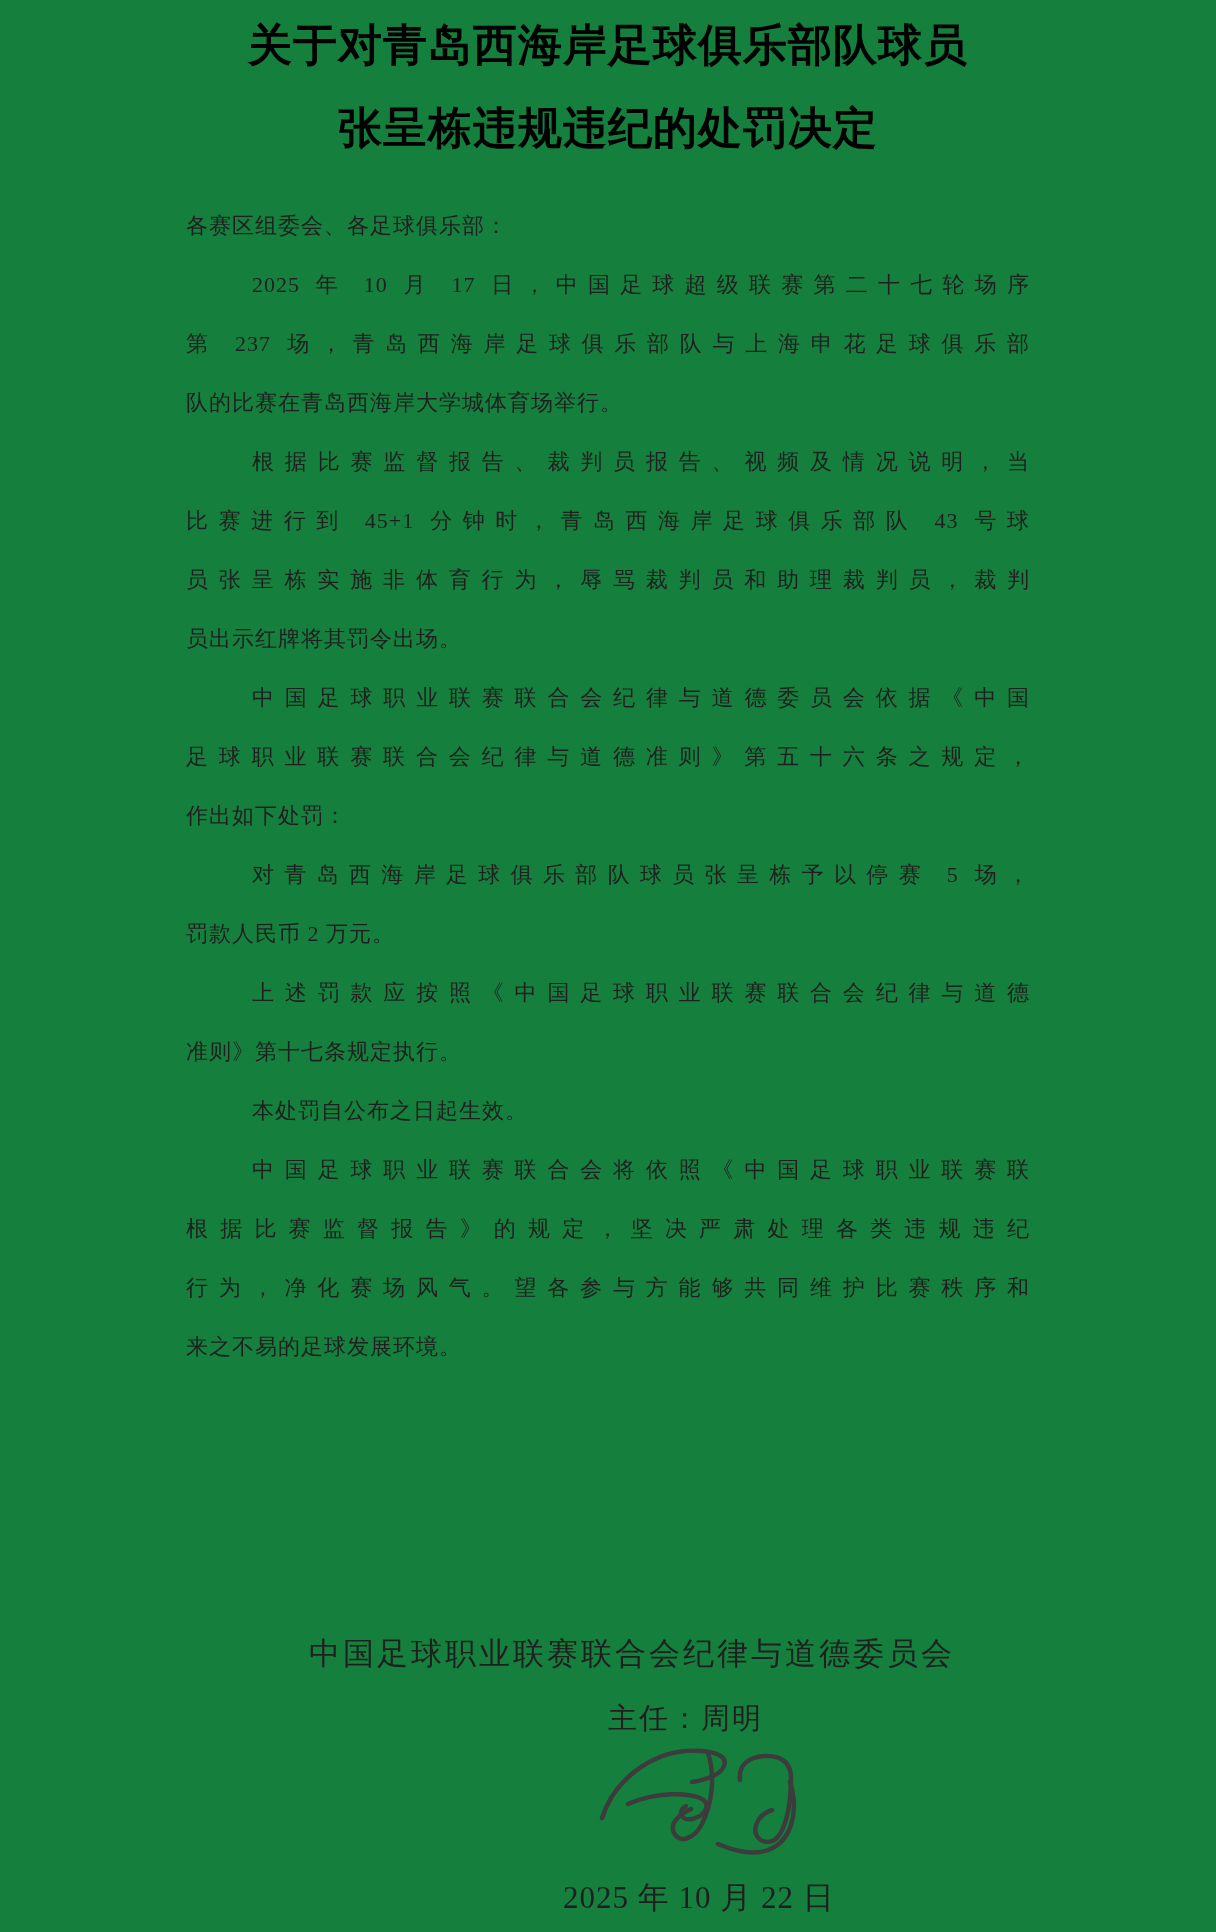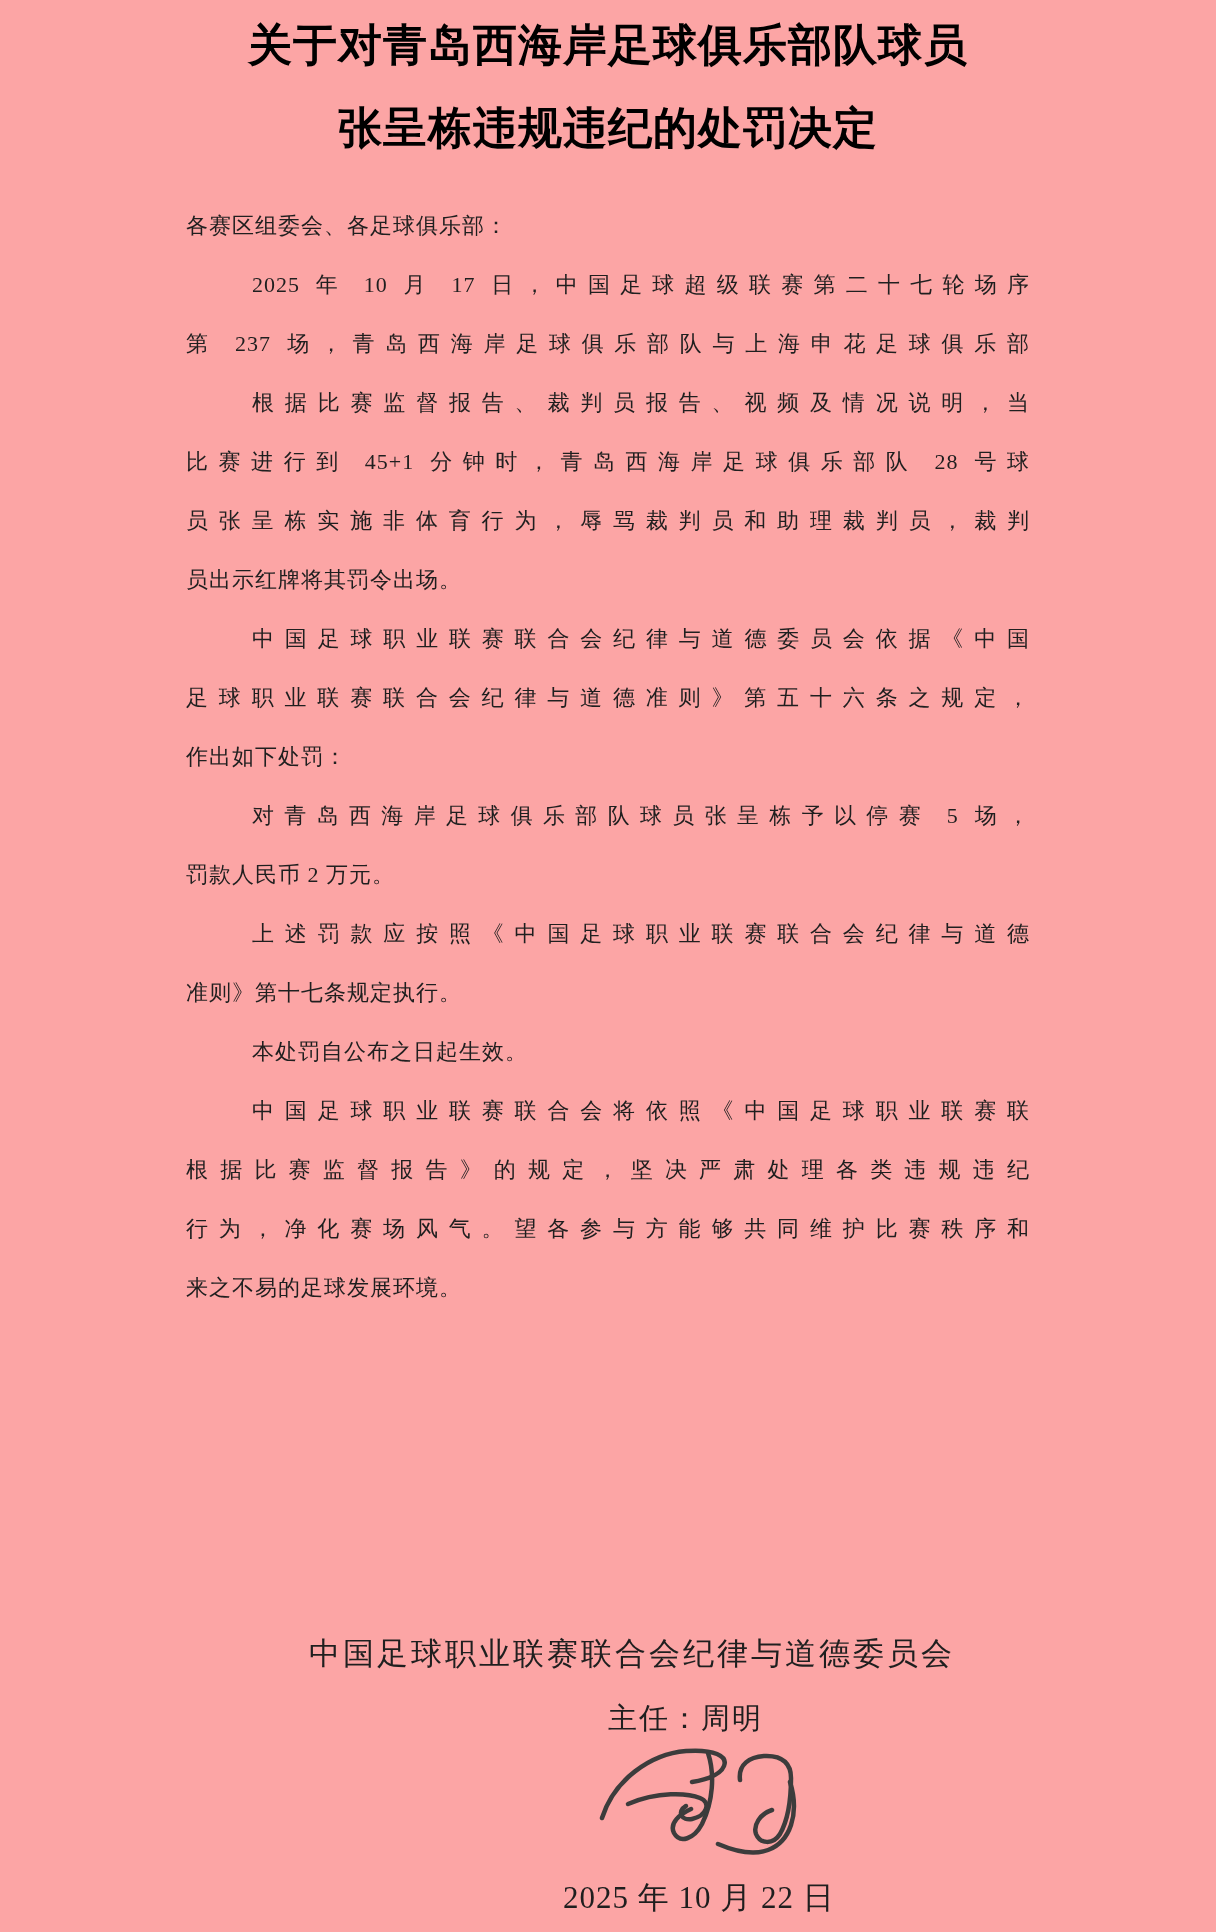--- a/index.html
+++ b/index.html
@@ -1,20 +1,20 @@
 <!DOCTYPE html>
 <html><head>
 <meta charset="utf-8">
 <style>
   html, body { margin: 0; padding: 0; background: #ffffff; }
   .page {
     position: relative;
     width: 1216px;
     height: 1932px;
-    background: #fca5a5;
+    background: #15803d;
     overflow: hidden;
     font-family: "Liberation Serif", "DejaVu Serif", serif;
     color: #1f1f1f;
   }
   .doc-title {
     position: absolute;
     top: 4px;
     left: 0;
     width: 1216px;
     text-align: center;
@@ -86,22 +86,23 @@
 
   <div class="doc-title">
     <div>关于对青岛西海岸足球俱乐部队球员</div>
     <div>张呈栋违规违纪的处罚决定</div>
   </div>
 
   <div class="body-block">
     <div class="ln">各赛区组委会、各足球俱乐部：</div>
     <div class="ln ind fill">2025 年 10 月 17 日，中国足球超级联赛第二十七轮场序</div>
     <div class="ln fill">第 237 场，青岛西海岸足球俱乐部队与上海申花足球俱乐部</div>
+    <div class="ln">队的比赛在青岛西海岸大学城体育场举行。</div>
     <div class="ln ind fill">根据比赛监督报告、裁判员报告、视频及情况说明，当</div>
-    <div class="ln fill">比赛进行到 45+1 分钟时，青岛西海岸足球俱乐部队 28 号球</div>
+    <div class="ln fill">比赛进行到 45+1 分钟时，青岛西海岸足球俱乐部队 43 号球</div>
     <div class="ln fill">员张呈栋实施非体育行为，辱骂裁判员和助理裁判员，裁判</div>
     <div class="ln">员出示红牌将其罚令出场。</div>
     <div class="ln ind fill">中国足球职业联赛联合会纪律与道德委员会依据《中国</div>
     <div class="ln fill">足球职业联赛联合会纪律与道德准则》第五十六条之规定，</div>
     <div class="ln">作出如下处罚：</div>
     <div class="ln ind fill">对青岛西海岸足球俱乐部队球员张呈栋予以停赛 5 场，</div>
     <div class="ln">罚款人民币 2 万元。</div>
     <div class="ln ind fill">上述罚款应按照《中国足球职业联赛联合会纪律与道德</div>
     <div class="ln">准则》第十七条规定执行。</div>
     <div class="ln ind">本处罚自公布之日起生效。</div>

